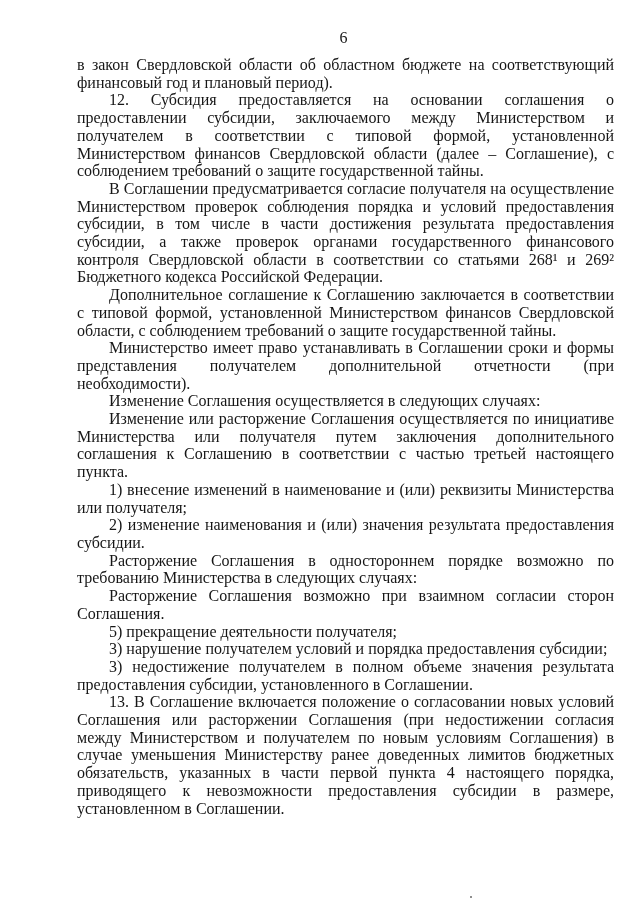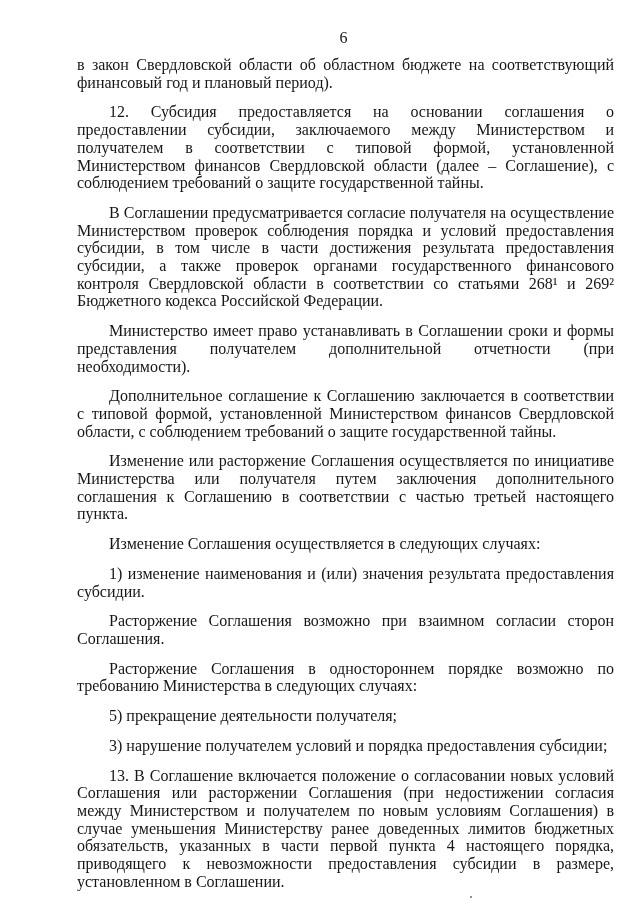--- a/index.html
+++ b/index.html
@@ -34,47 +34,48 @@
     line-height: 17.7px;
     text-align: justify;
     text-justify: inter-word;
   }
   .text-block p.para {
     margin: 0;
     padding: 0;
   }
   .text-block p.para.indent {
     text-indent: 32px;
-    margin-top: 12px;
   }
   .scan-dot {
     position: absolute;
     left: 470px;
     top: 896px;
     width: 2px;
     height: 2px;
     background: #8f8f8f;
   }
 </style>
 </head>
 <body>
 
 <div class="page">
   <div class="page-number">6</div>
 
   <div class="text-block">
       <p class="para">в закон Свердловской области об областном бюджете на соответствующий финансовый год и плановый период).</p>
       <p class="para indent">12. Субсидия предоставляется на основании соглашения о предоставлении субсидии, заключаемого между Министерством и получателем в соответствии с типовой формой, установленной Министерством финансов Свердловской области (далее – Соглашение), с соблюдением требований о защите государственной тайны.</p>
       <p class="para indent">В Соглашении предусматривается согласие получателя на осуществление Министерством проверок соблюдения порядка и условий предоставления субсидии, в том числе в части достижения результата предоставления субсидии, а также проверок органами государственного финансового контроля Свердловской области в соответствии со статьями 268¹ и 269² Бюджетного кодекса Российской Федерации.</p>
+      <p class="para indent">Дополнительное соглашение к Соглашению заключается в соответствии с типовой формой, установленной Министерством финансов Свердловской области, с соблюдением требований о защите государственной тайны.</p>
       <p class="para indent">Министерство имеет право устанавливать в Соглашении сроки и формы представления получателем дополнительной отчетности (при необходимости).</p>
-      <p class="para indent">Дополнительное соглашение к Соглашению заключается в соответствии с типовой формой, установленной Министерством финансов Свердловской области, с соблюдением требований о защите государственной тайны.</p>
+      <p class="para indent">Изменение Соглашения осуществляется в следующих случаях:</p>
       <p class="para indent">Изменение или расторжение Соглашения осуществляется по инициативе Министерства или получателя путем заключения дополнительного соглашения к Соглашению в соответствии с частью третьей настоящего пункта.</p>
-      <p class="para indent">Изменение Соглашения осуществляется в следующих случаях:</p>
-      <p class="para indent">1) изменение наименования и (или) значения результата предоставления субсидии.</p>
+      <p class="para indent">1) внесение изменений в наименование и (или) реквизиты Министерства или получателя;</p>
+      <p class="para indent">2) изменение наименования и (или) значения результата предоставления субсидии.</p>
+      <p class="para indent">Расторжение Соглашения в одностороннем порядке возможно по требованию Министерства в следующих случаях:</p>
       <p class="para indent">Расторжение Соглашения возможно при взаимном согласии сторон Соглашения.</p>
-      <p class="para indent">Расторжение Соглашения в одностороннем порядке возможно по требованию Министерства в следующих случаях:</p>
       <p class="para indent">5) прекращение деятельности получателя;</p>
       <p class="para indent">3) нарушение получателем условий и порядка предоставления субсидии;</p>
+      <p class="para indent">3) недостижение получателем в полном объеме значения результата предоставления субсидии, установленного в Соглашении.</p>
       <p class="para indent">13. В Соглашение включается положение о согласовании новых условий Соглашения или расторжении Соглашения (при недостижении согласия между Министерством и получателем по новым условиям Соглашения) в случае уменьшения Министерству ранее доведенных лимитов бюджетных обязательств, указанных в части первой пункта 4 настоящего порядка, приводящего к невозможности предоставления субсидии в размере, установленном в Соглашении.</p>
     </div>
 
   <div class="scan-dot"></div>
 </div>
 
 </body></html>

